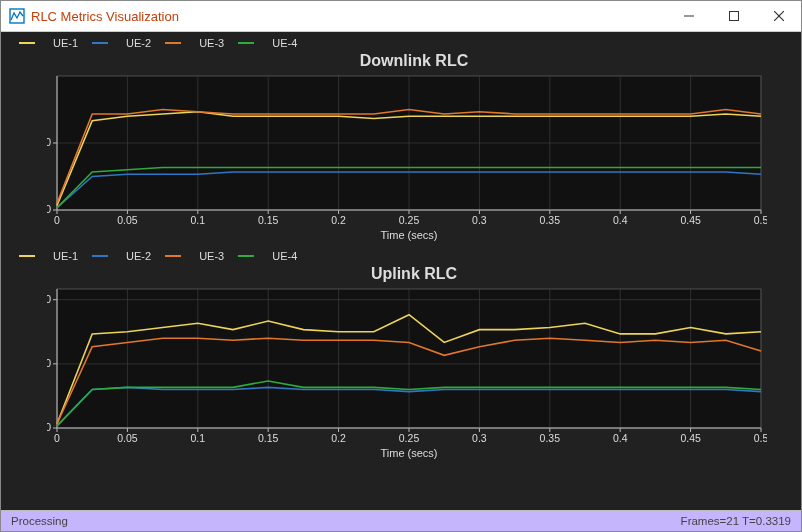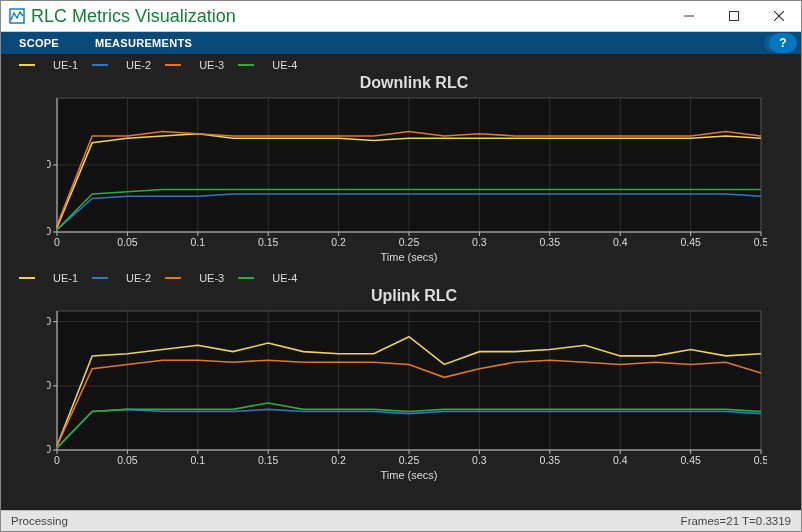--- a/index.html
+++ b/index.html
@@ -32,22 +32,22 @@
   }
   .app-icon {
     width: 16px;
     height: 16px;
     margin-right: 6px;
     display: inline-flex;
     align-items: center;
     justify-content: center;
   }
   .title-text {
-    font-size: 18px;
-    color: #15803d;
+    font-size: 13px;
+    color: #c2410c;
   }
   .win-controls {
     position: absolute;
     right: 0;
     top: 0;
     height: 30px;
     display: flex;
   }
   .win-btn {
     width: 45px;
@@ -120,21 +120,21 @@
   }
   .chart-title {
     text-align: center;
     color: #ddd;
     font-size: 16px;
     font-weight: bold;
     margin-bottom: 2px;
   }
   .statusbar {
     height: 20px;
-    background: #e5e5e5;
+    background: #c4b5fd;
     color: #444;
     font-size: 11.5px;
     display: flex;
     align-items: center;
     justify-content: space-between;
     padding: 0 10px;
     border-top: 1px solid #bbb;
   }
   svg text { font-family: "Segoe UI", Arial, sans-serif; }
   .axis-label { fill: #ddd; font-size: 11px; }
@@ -168,25 +168,20 @@
       </div>
       <div class="win-btn close">
         <svg width="10" height="10">
             <line x1="0" y1="0" x2="10" y2="10" stroke="#333" stroke-width="1.2"></line>
             <line x1="10" y1="0" x2="0" y2="10" stroke="#333" stroke-width="1.2"></line>
           </svg>
       </div>
     </div>
   </div>
 
-  <div class="menubar">
-    <div class="menu-item">SCOPE</div>
-    <div class="menu-item">MEASUREMENTS</div>
-    <div class="help-btn">?</div>
-  </div>
 
   <div class="plot-area">
 
     <div class="legend">
       <div class="legend-item">
           <span class="swatch" style="background:#edd35a"></span>
           <span>UE-1</span>
         </div>
       <div class="legend-item">
           <span class="swatch" style="background:#2f77c4"></span>

